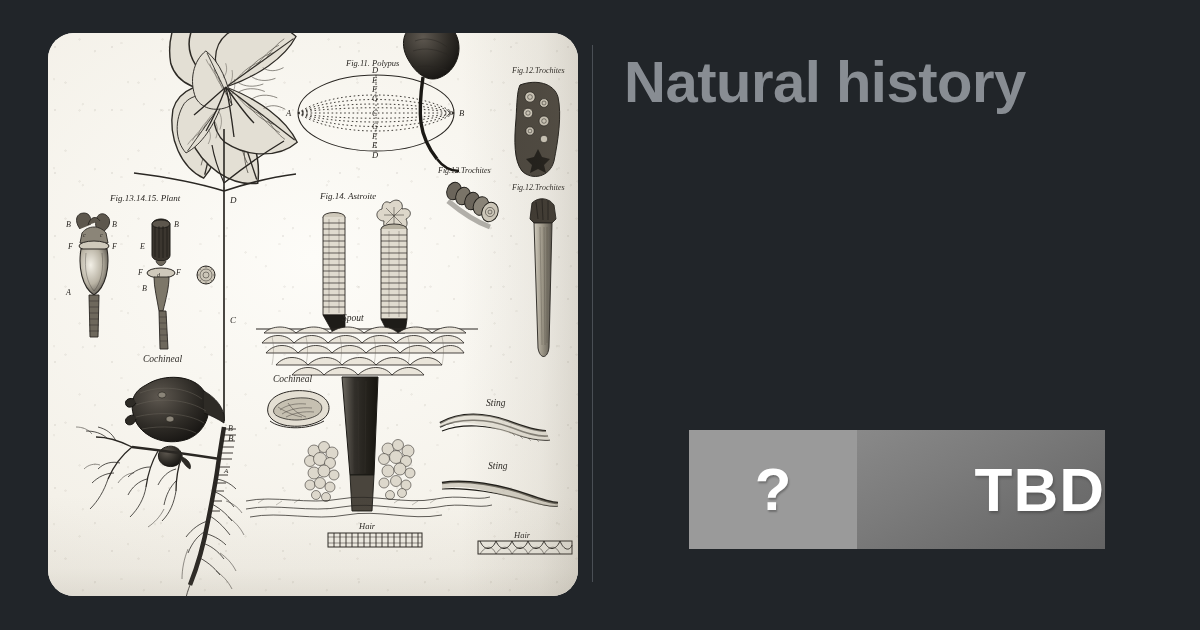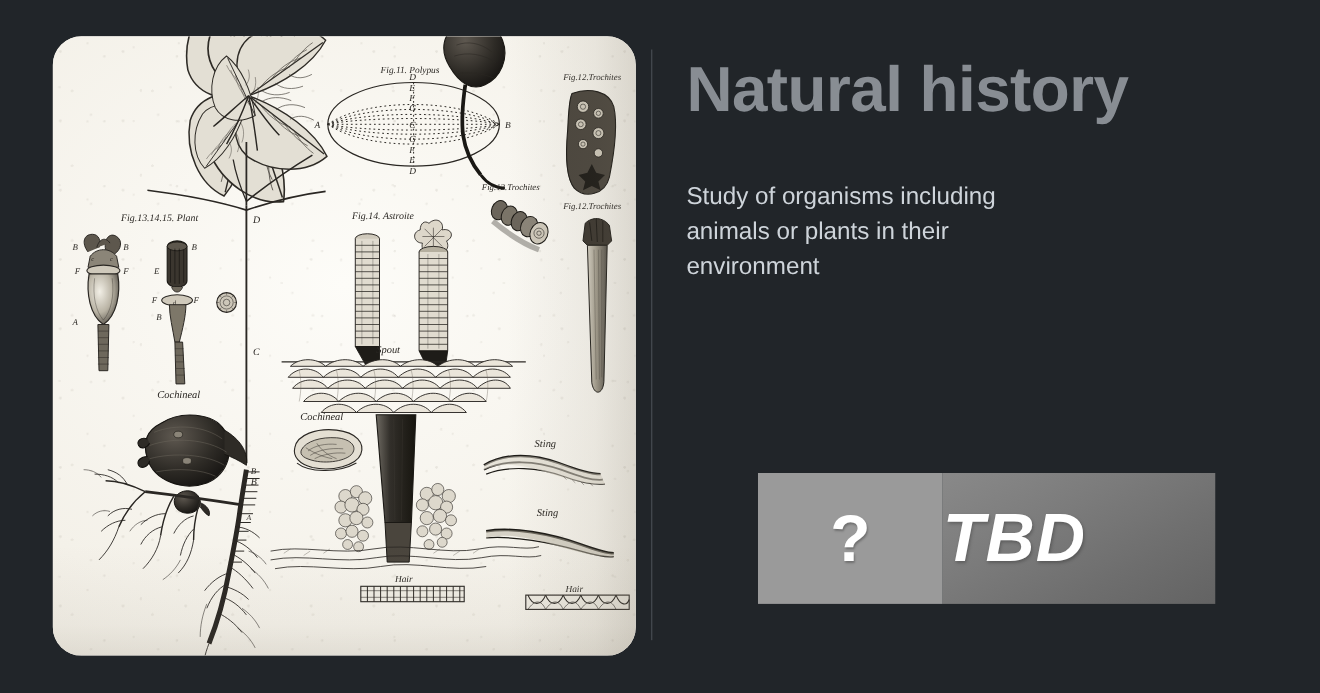--- a/index.html
+++ b/index.html
@@ -158,22 +158,21 @@
     color: #ffffff;
     line-height: 1;
     text-shadow: 1px 2px 2px rgba(0,0,0,.28);
   }
 
   .badge-right {
     flex: 1 1 auto;
     background: linear-gradient(150deg, #898989 0%, #7b7b7b 38%, #6e6e6e 70%, #636363 100%);
     display: flex;
     align-items: center;
-    justify-content: flex-start;
-    font-style: italic;
+    justify-content: flex-end;
   }
 
   .badge-right .glyph {
     font-size: 62px;
     font-weight: 700;
     color: #ffffff;
     line-height: 1;
     letter-spacing: 1px;
     text-shadow: 1px 2px 3px rgba(0,0,0,.25);
   }
@@ -776,21 +775,20 @@
       <div class="plate-shade"></div>
     </div>
   </div>
 
   <div class="divider"></div>
 
   <div class="text-panel">
 
     <h1 class="title">Natural history</h1>
 
-    <p class="description">Study of organisms including animals or plants in their environment</p>
 
     <div class="tbd-badge">
       <div class="badge-left">
         <span class="glyph">?</span>
       </div>
       <div class="badge-right">
         <span class="glyph">TBD</span>
       </div>
     </div>
 

